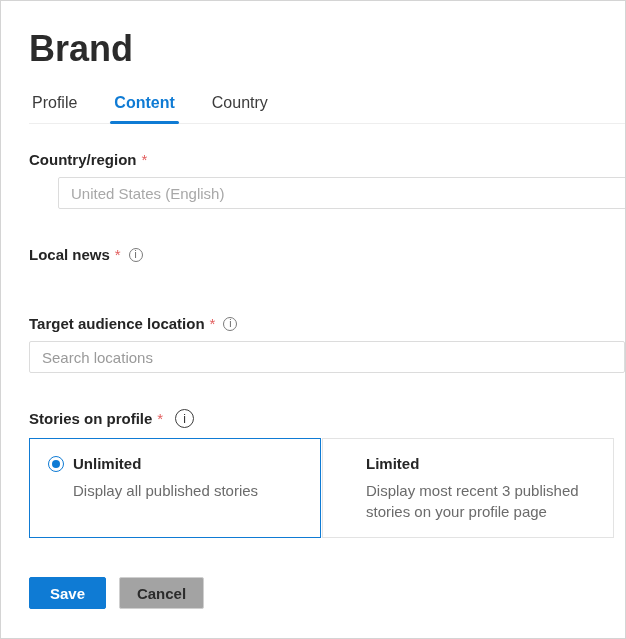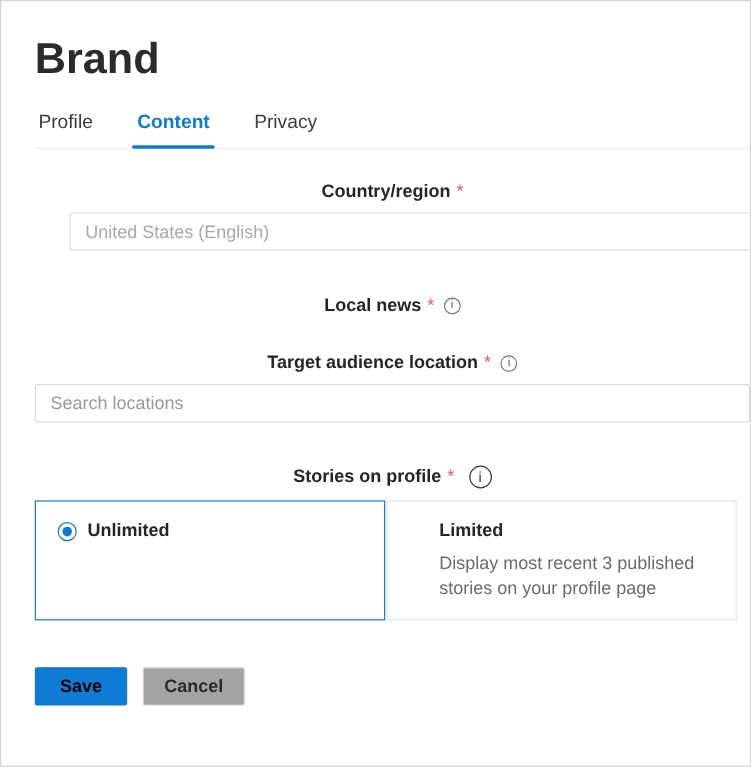--- a/index.html
+++ b/index.html
@@ -50,21 +50,20 @@
     height:3px;
     background:var(--accent);
     border-radius:2px;
   }
   .field{
     margin-left:28px;
   }
   .field-row{
     display:flex;
     align-items:center;
-    justify-content:center;
   }
   .field-label{
     font-size:15px;
     font-weight:700;
     color:#252525;
   }
   .required{
     color:var(--required);
     font-size:15px;
     margin-left:5px;
@@ -101,21 +100,21 @@
     font-family:"Liberation Sans", sans-serif;
     font-size:15px;
     color:#333333;
     background:#ffffff;
     outline:none;
   }
   .text-input.muted{color:#a8a8a8;margin-left:29px;}
   .text-input::placeholder{color:var(--placeholder);opacity:1;}
   .m1{margin-top:27px;}
   .m2{margin-top:37px;}
-  .m3{margin-top:31px;}
+  .m3{margin-top:52px;}
   .m4{margin-top:36px;}
   .cards{
     display:flex;
     gap:1px;
     margin:10px 0 0 28px;
   }
   .card{
     width:292px;
     height:100px;
     border:1px solid #e3e3e3;
@@ -167,40 +166,40 @@
     border-radius:2px;
     font-family:"Liberation Sans", sans-serif;
     font-size:15px;
     font-weight:700;
     cursor:pointer;
   }
   .btn-primary{
     width:77px;
     background:var(--accent);
     border:1px solid var(--accent);
-    color:#000000;
+    color:#ffffff;
   }
   .btn-secondary{
     width:85px;
     background:#a3a3a3;
     border:1px solid #cfcfcf;
     color:#2b2b2b;
   }
 </style>
 </head>
 <body>
 
 <div>
 
   <h1 class="page-title">Brand</h1>
 
   <nav class="tabs">
     <div class="tab">Profile</div>
     <div class="tab on">Content</div>
-    <div class="tab">Privacy</div>
+    <div class="tab">Country</div>
   </nav>
 
   <div class="field m1">
     <div class="field-row">
       <span class="field-label">Country/region</span>
       <span class="required">*</span>
     </div>
     <input class="text-input muted" type="text" value="United States (English)" style="">
   </div>
 
@@ -229,20 +228,21 @@
     </div>
   </div>
 
   <div class="cards">
     <div class="card on">
       <span class="radio">
           <span class="dot"></span>
         </span>
       <span>
         <div class="card-title">Unlimited</div>
+        <div class="card-desc">Display all published stories</div>
       </span>
     </div>
     <div class="card">
       <span class="radio">
           <span class="dot"></span>
         </span>
       <span>
         <div class="card-title">Limited</div>
         <div class="card-desc">Display most recent 3 published stories on your profile page</div>
       </span>

